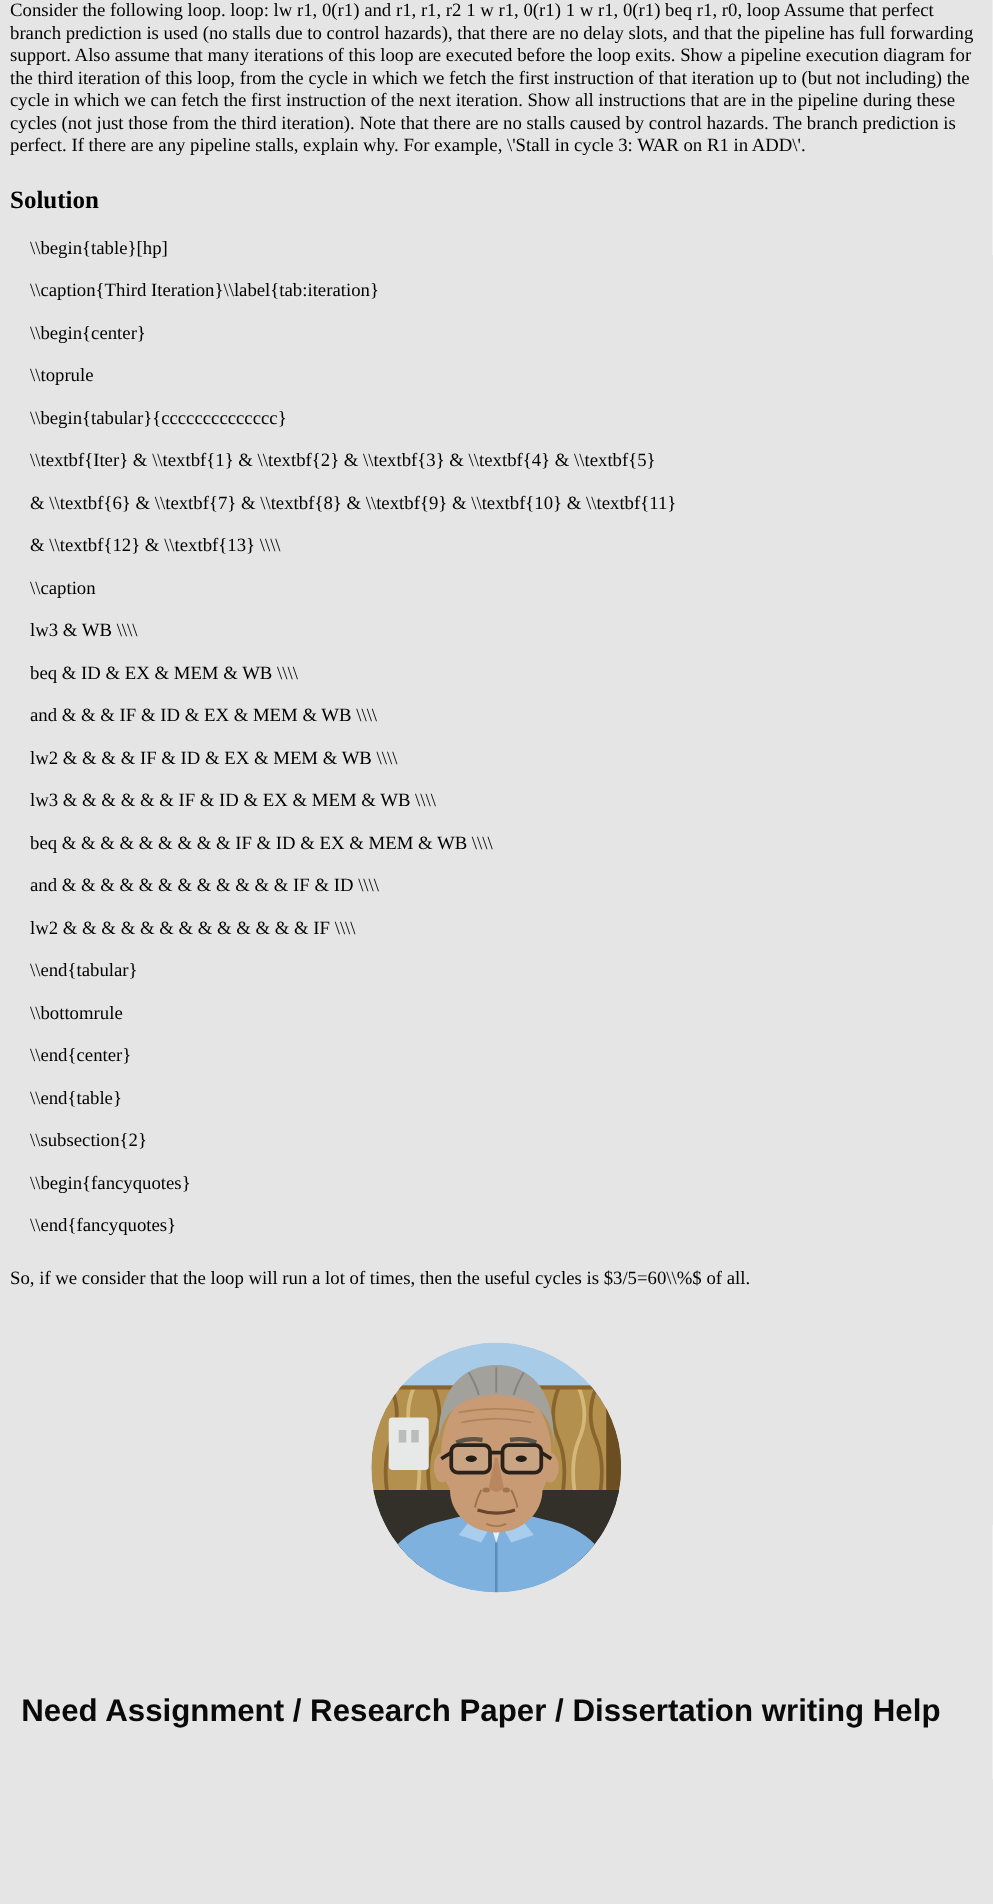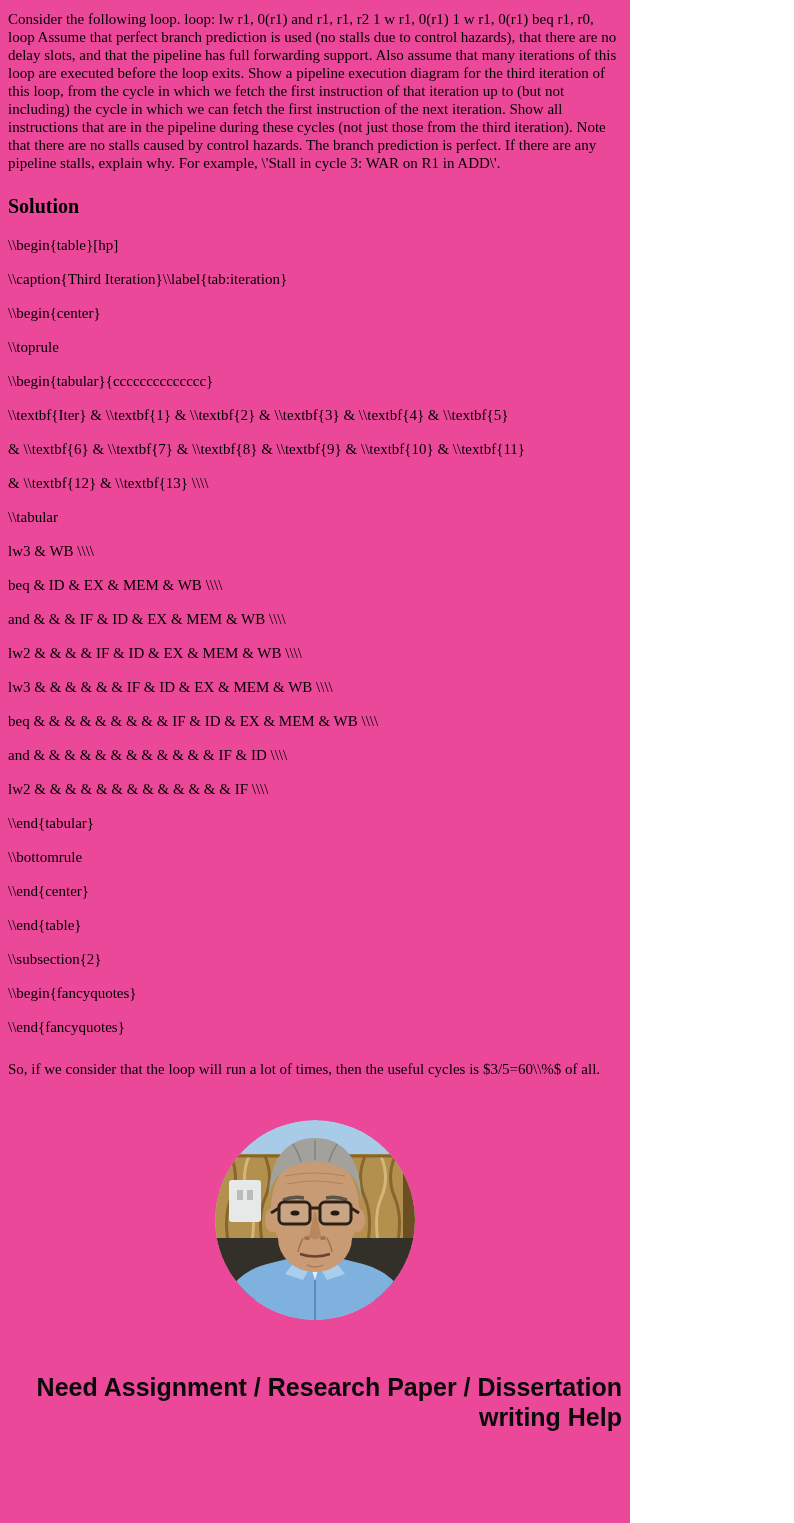--- a/index.html
+++ b/index.html
@@ -2,58 +2,58 @@
 <html><head>
 <meta charset="utf-8">
 <style>
   html, body {
     margin: 0;
     padding: 0;
     background: #ffffff;
     color: #000000;
   }
   .page {
-    width: 630px;
+    width: 794px;
     min-height: 1523px;
-    background: #ec4899;
+    background: #e5e5e5;
     font-family: "Liberation Serif", "DejaVu Serif", serif;
     font-size: 15px;
     line-height: 1.2;
     box-sizing: border-box;
-    padding: 10px 8px 24px 8px;
+    padding: 0 8px 24px 8px;
   }
   .problem {
     margin: 0 0 16px 0;
   }
   .solution-heading {
     font-size: 20px;
     font-weight: bold;
     margin: 22px 0 18px 0;
     line-height: 1.2;
   }
   p.latex-line {
-    margin: 16px 0;
+    margin: 16px 16px;
     white-space: pre-wrap;
   }
   p.conclusion {
     margin: 24px 0;
   }
   .avatar-wrap {
     width: 200px;
     height: 200px;
     margin: 42px auto 0 auto;
   }
   .avatar-wrap svg {
     display: block;
     border-radius: 50%;
   }
   .footer {
-    margin: 52px auto 0 auto;
+    margin: 80px auto 0 auto;
     max-width: 760px;
-    text-align: right;
+    text-align: left;
     font-family: "Liberation Sans", "DejaVu Sans", sans-serif;
     font-weight: 700;
     font-size: 25px;
     line-height: 30px;
     color: #0a0a0a;
     letter-spacing: 0px;
   }
 </style>
 </head>
 <body>
@@ -65,21 +65,21 @@
   <h3 class="solution-heading">Solution</h3>
 
   <p class="latex-line">\\begin{table}[hp]</p>
   <p class="latex-line">\\caption{Third Iteration}\\label{tab:iteration}</p>
   <p class="latex-line">\\begin{center}</p>
   <p class="latex-line">\\toprule</p>
   <p class="latex-line">\\begin{tabular}{cccccccccccccc}</p>
   <p class="latex-line">\\textbf{Iter} &amp; \\textbf{1} &amp; \\textbf{2} &amp; \\textbf{3} &amp; \\textbf{4} &amp; \\textbf{5}</p>
   <p class="latex-line">&amp; \\textbf{6} &amp; \\textbf{7} &amp; \\textbf{8} &amp; \\textbf{9} &amp; \\textbf{10} &amp; \\textbf{11}</p>
   <p class="latex-line">&amp; \\textbf{12} &amp; \\textbf{13} \\\\</p>
-  <p class="latex-line">\\tabular</p>
+  <p class="latex-line">\\caption</p>
   <p class="latex-line">lw3 &amp; WB \\\\</p>
   <p class="latex-line">beq &amp; ID &amp; EX &amp; MEM &amp; WB \\\\</p>
   <p class="latex-line">and &amp; &amp; &amp; IF &amp; ID &amp; EX &amp; MEM &amp; WB \\\\</p>
   <p class="latex-line">lw2 &amp; &amp; &amp; &amp; IF &amp; ID &amp; EX &amp; MEM &amp; WB \\\\</p>
   <p class="latex-line">lw3 &amp; &amp; &amp; &amp; &amp; &amp; IF &amp; ID &amp; EX &amp; MEM &amp; WB \\\\</p>
   <p class="latex-line">beq &amp; &amp; &amp; &amp; &amp; &amp; &amp; &amp; &amp; IF &amp; ID &amp; EX &amp; MEM &amp; WB \\\\</p>
   <p class="latex-line">and &amp; &amp; &amp; &amp; &amp; &amp; &amp; &amp; &amp; &amp; &amp; &amp; IF &amp; ID \\\\</p>
   <p class="latex-line">lw2 &amp; &amp; &amp; &amp; &amp; &amp; &amp; &amp; &amp; &amp; &amp; &amp; &amp; IF \\\\</p>
   <p class="latex-line">\\end{tabular}</p>
   <p class="latex-line">\\bottomrule</p>

